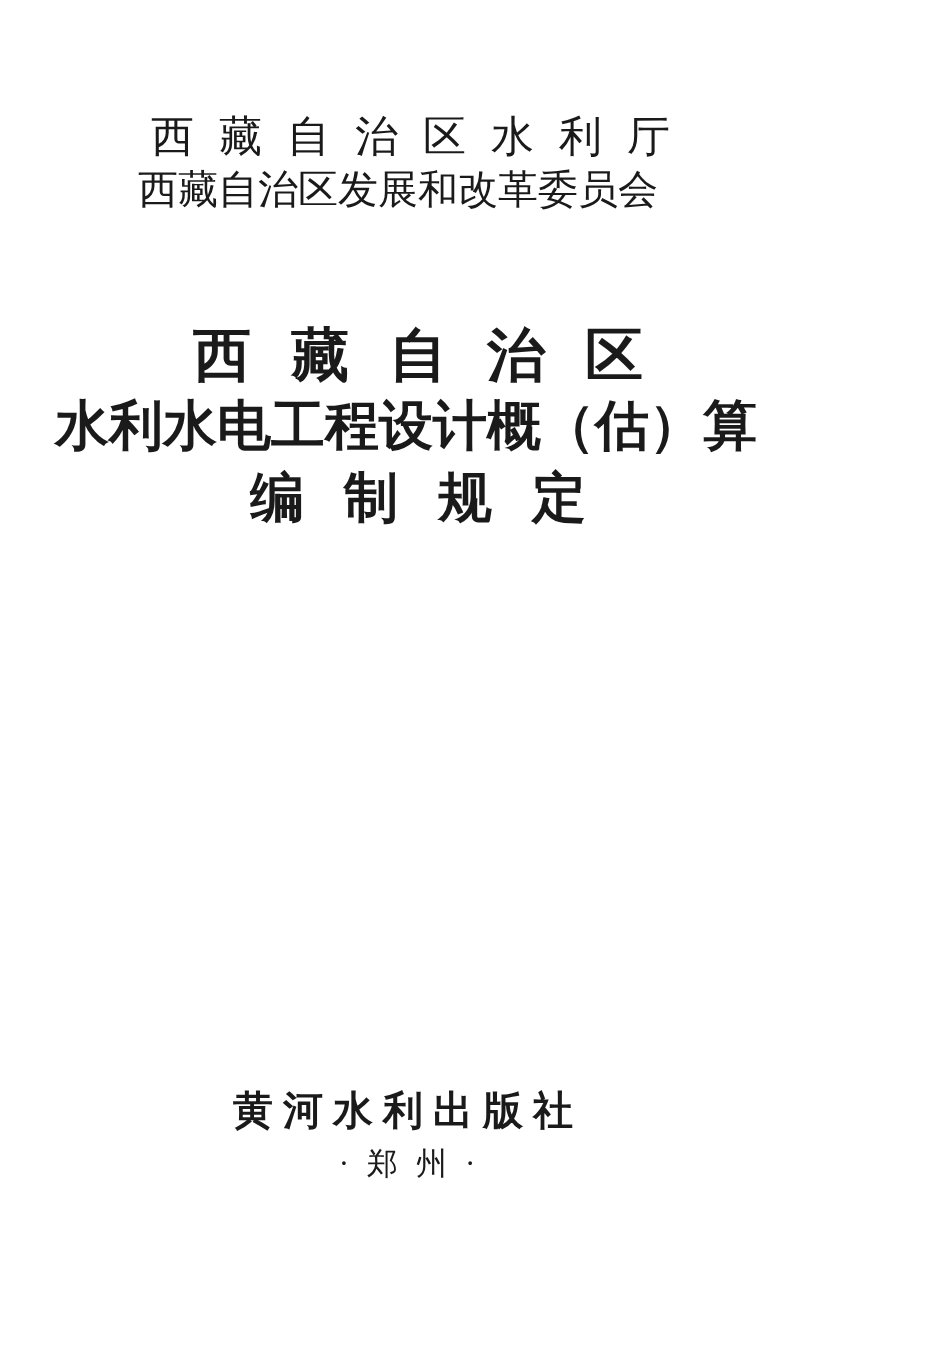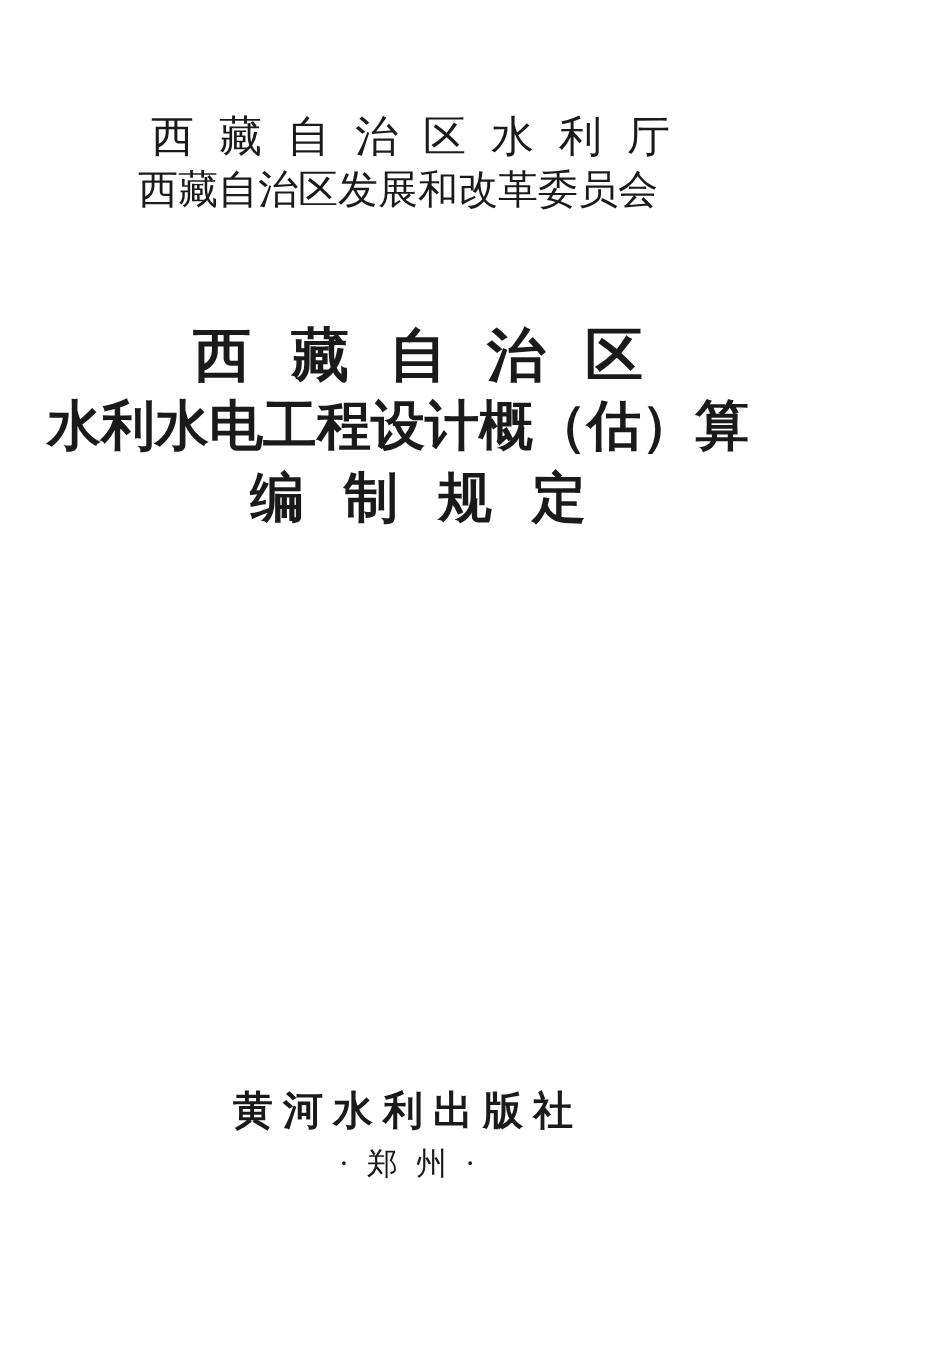--- a/index.html
+++ b/index.html
@@ -49,20 +49,21 @@
     letter-spacing: 40px;
     padding-left: 40px;
     font-family: "Liberation Sans", "DejaVu Sans", sans-serif;
   }
   .title-line2 {
     top: 398px;
     font-size: 54px;
     font-weight: 900;
     letter-spacing: 0px;
     font-family: "Liberation Sans", "DejaVu Sans", sans-serif;
+    margin-left: 8px;
   }
   .title-line3 {
     top: 470px;
     font-size: 54px;
     font-weight: 900;
     letter-spacing: 40px;
     padding-left: 40px;
     font-family: "Liberation Sans", "DejaVu Sans", sans-serif;
   }
   

